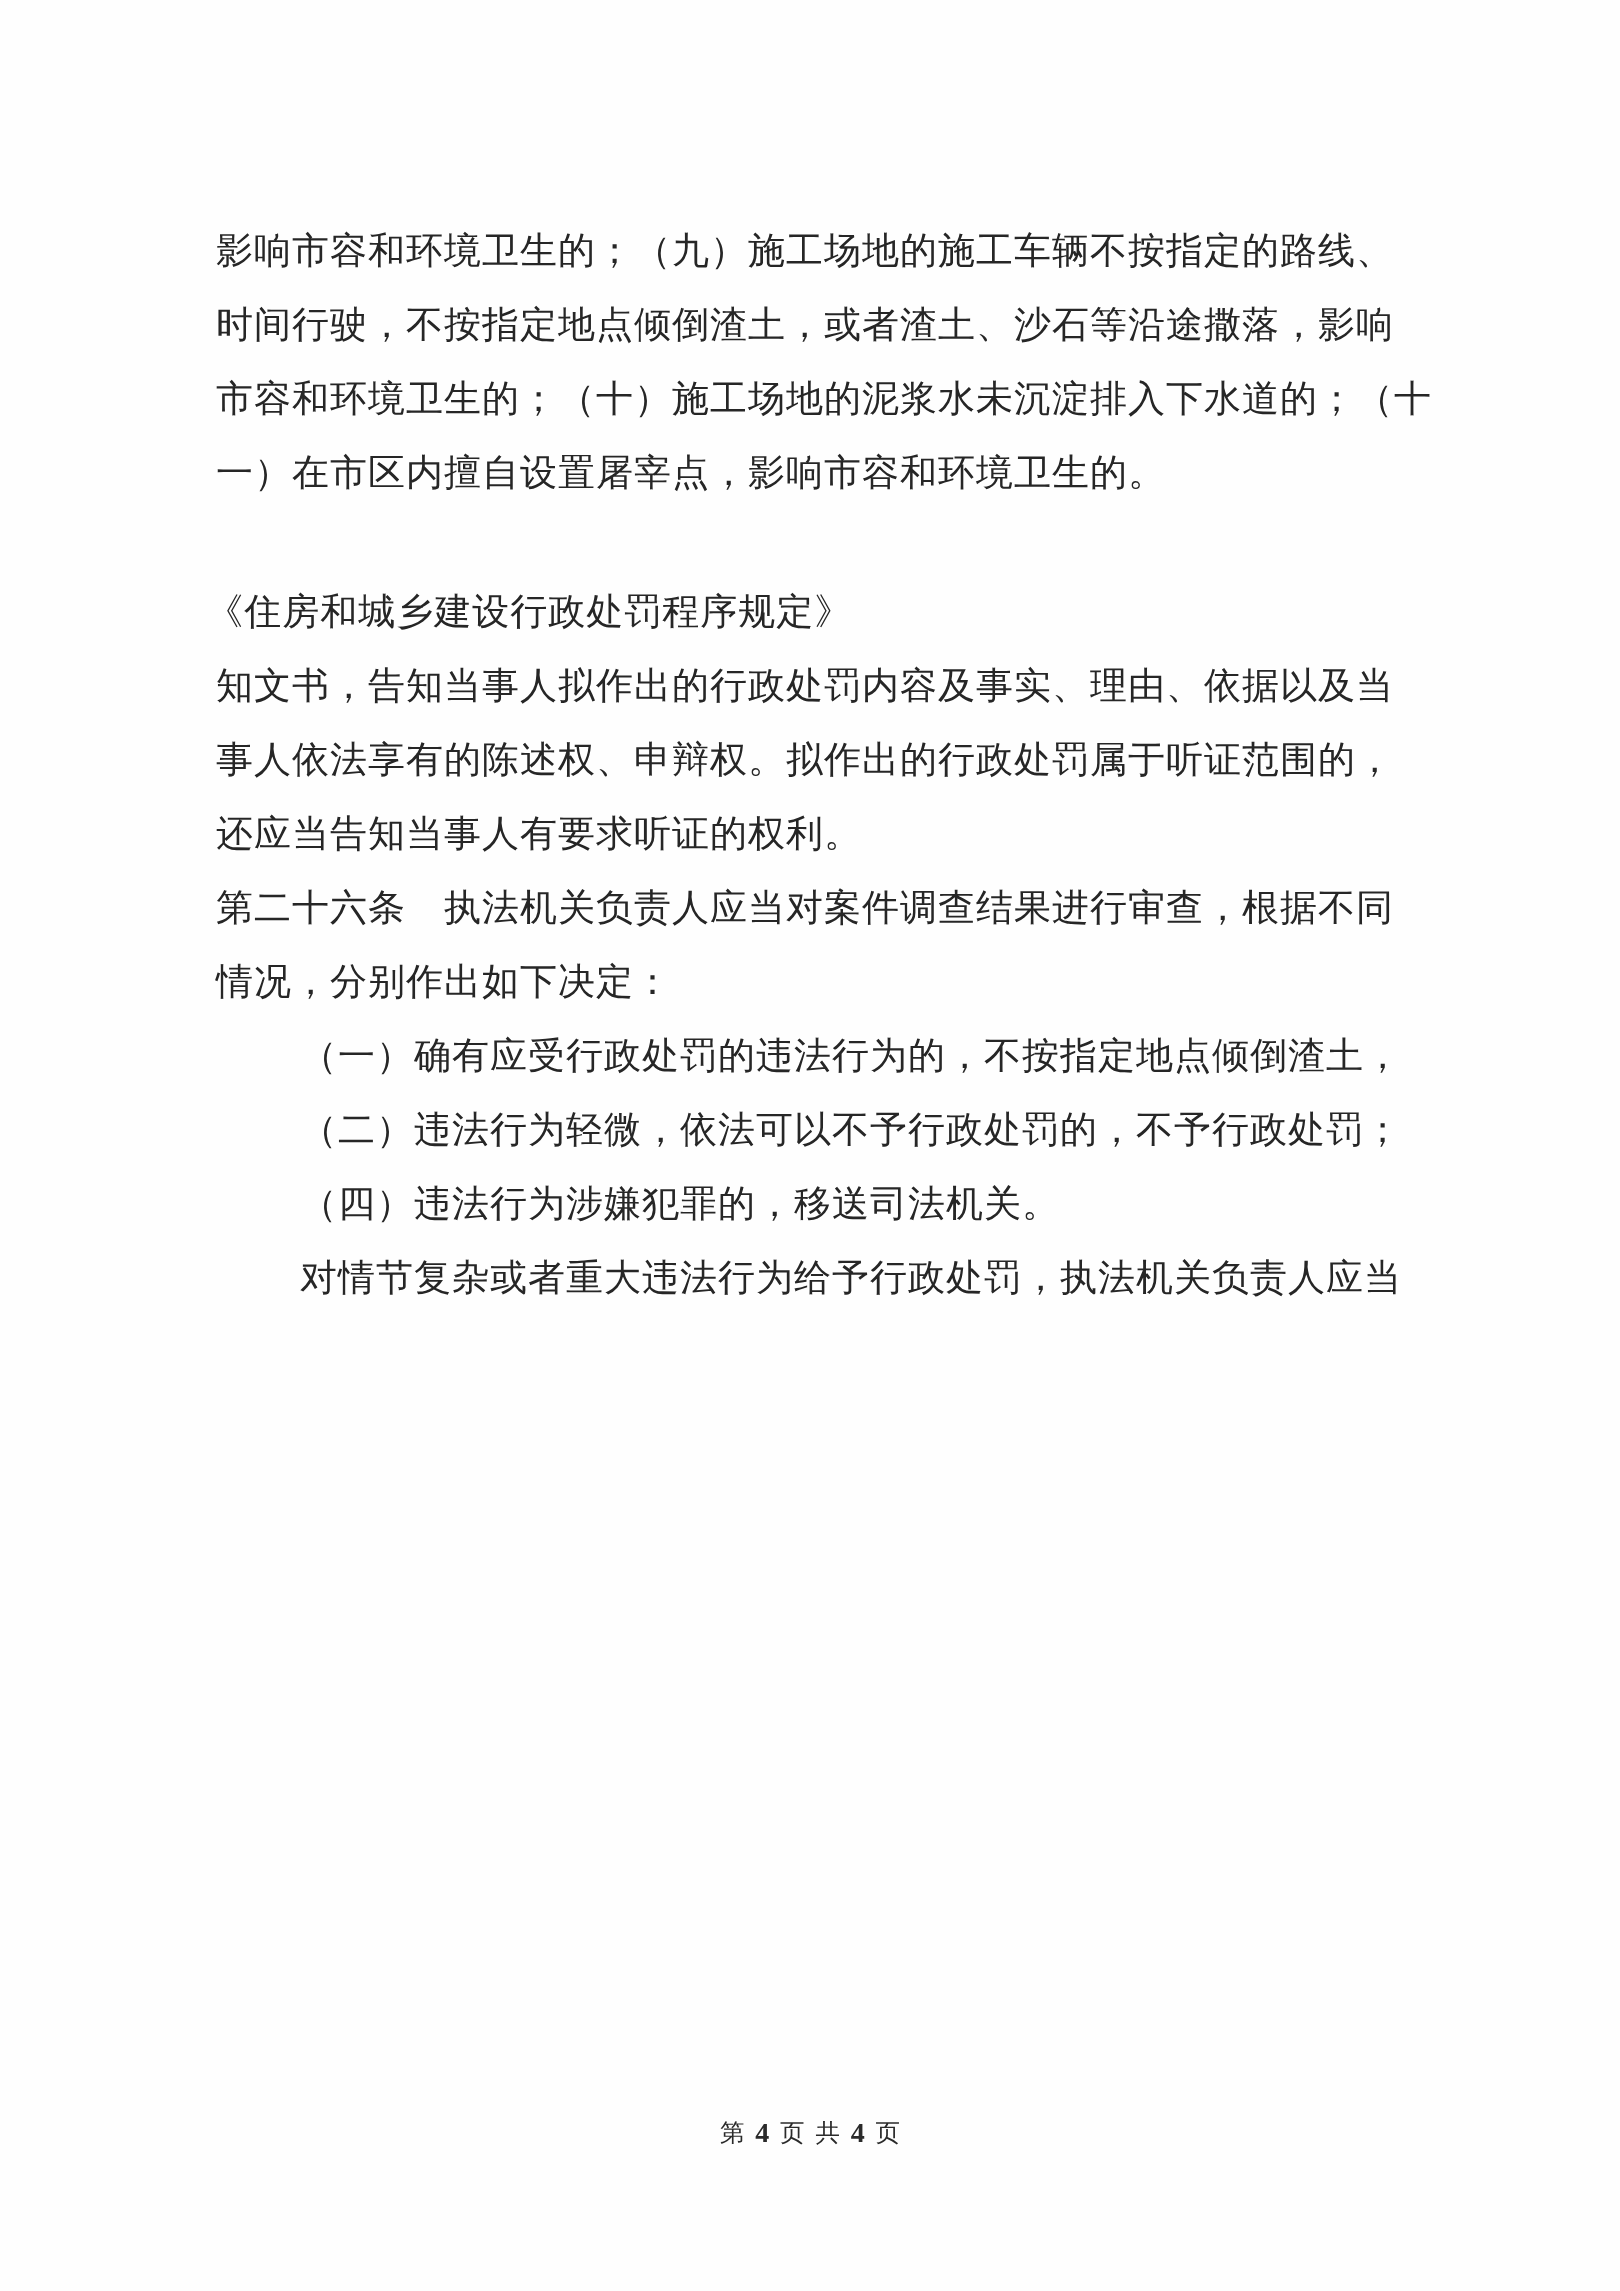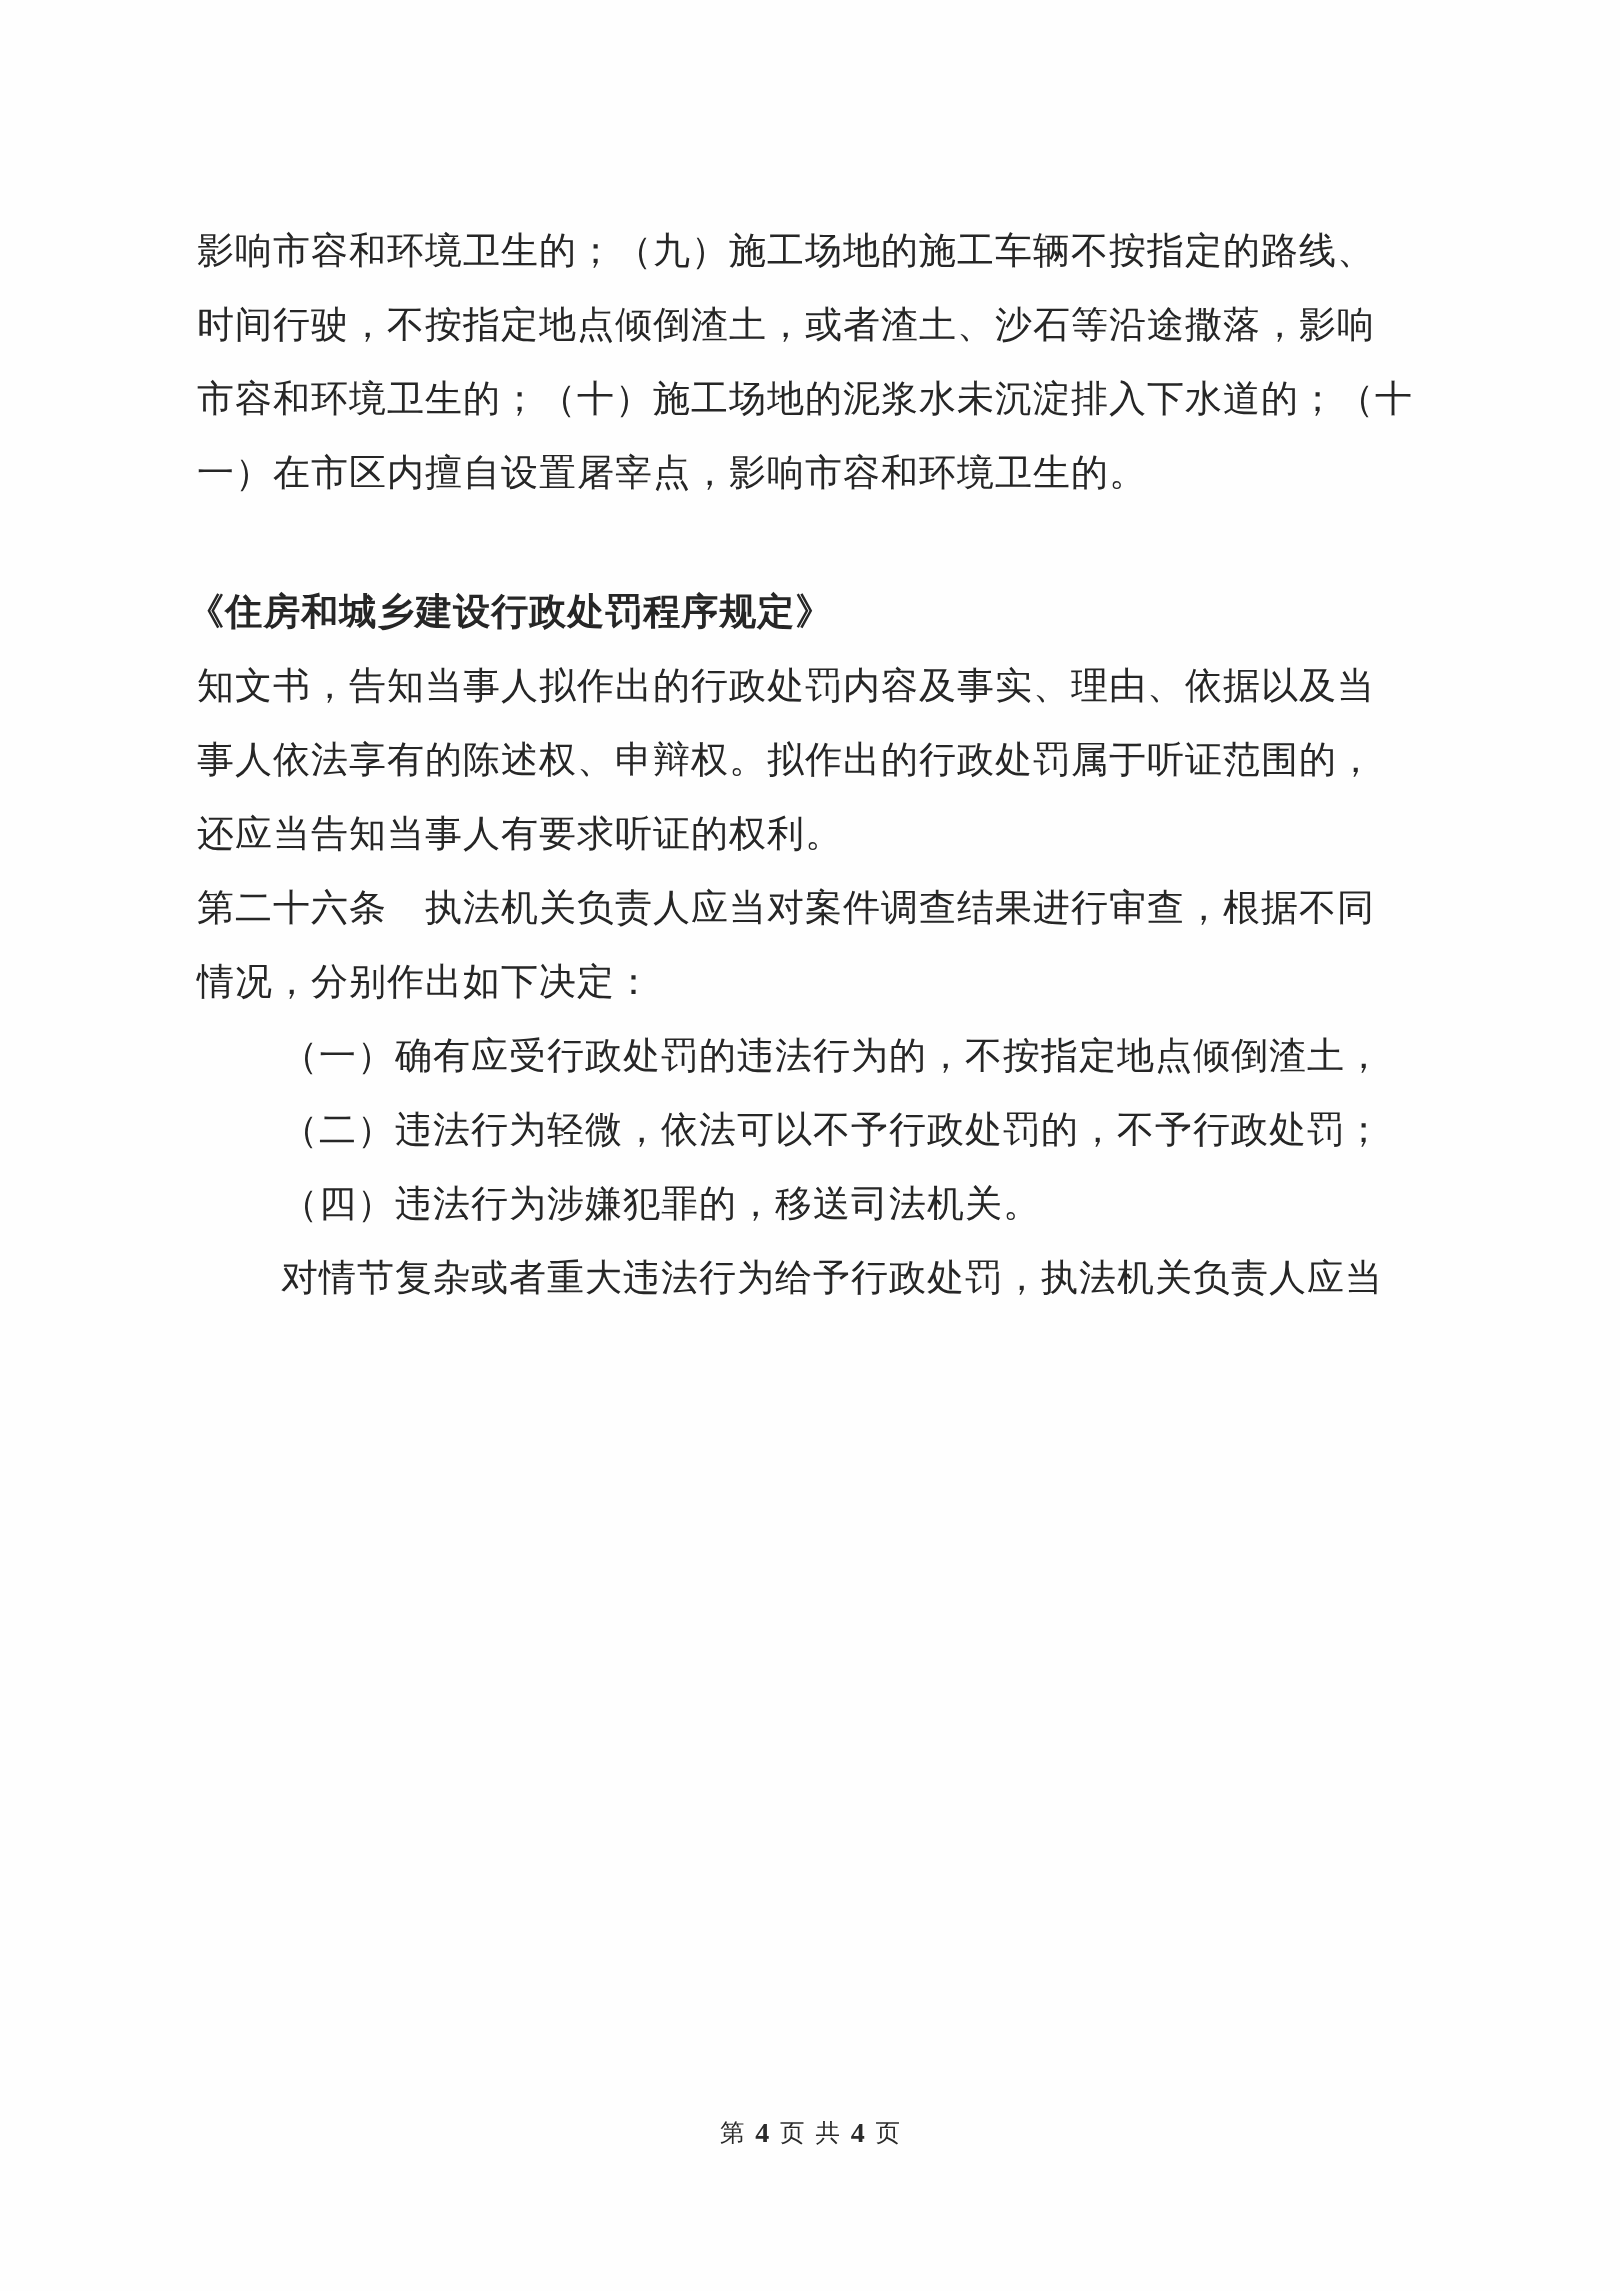--- a/index.html
+++ b/index.html
@@ -11,40 +11,40 @@
     position: relative;
     width: 1620px;
     height: 2292px;
     background: #fefefe;
     font-family: "Liberation Serif", "DejaVu Serif", serif;
     color: #262626;
     overflow: hidden;
   }
   .content {
     position: absolute;
-    left: 197px;
+    left: 216px;
     top: 214px;
     width: 1225px;
   }
   .line {
     height: 74px;
     display: flex;
     align-items: center;
     font-size: 37px;
     letter-spacing: 1px;
     white-space: nowrap;
   }
   .indent {
     padding-left: 84px;
   }
   .heading-gap {
     height: 65px;
   }
   .heading {
-    font-weight: 700;
+    font-weight: 400;
     margin-left: -9.8px;
   }
   .footer {
     position: absolute;
     top: 2109px;
     left: 0;
     width: 100%;
     height: 47px;
     display: flex;
     justify-content: center;

